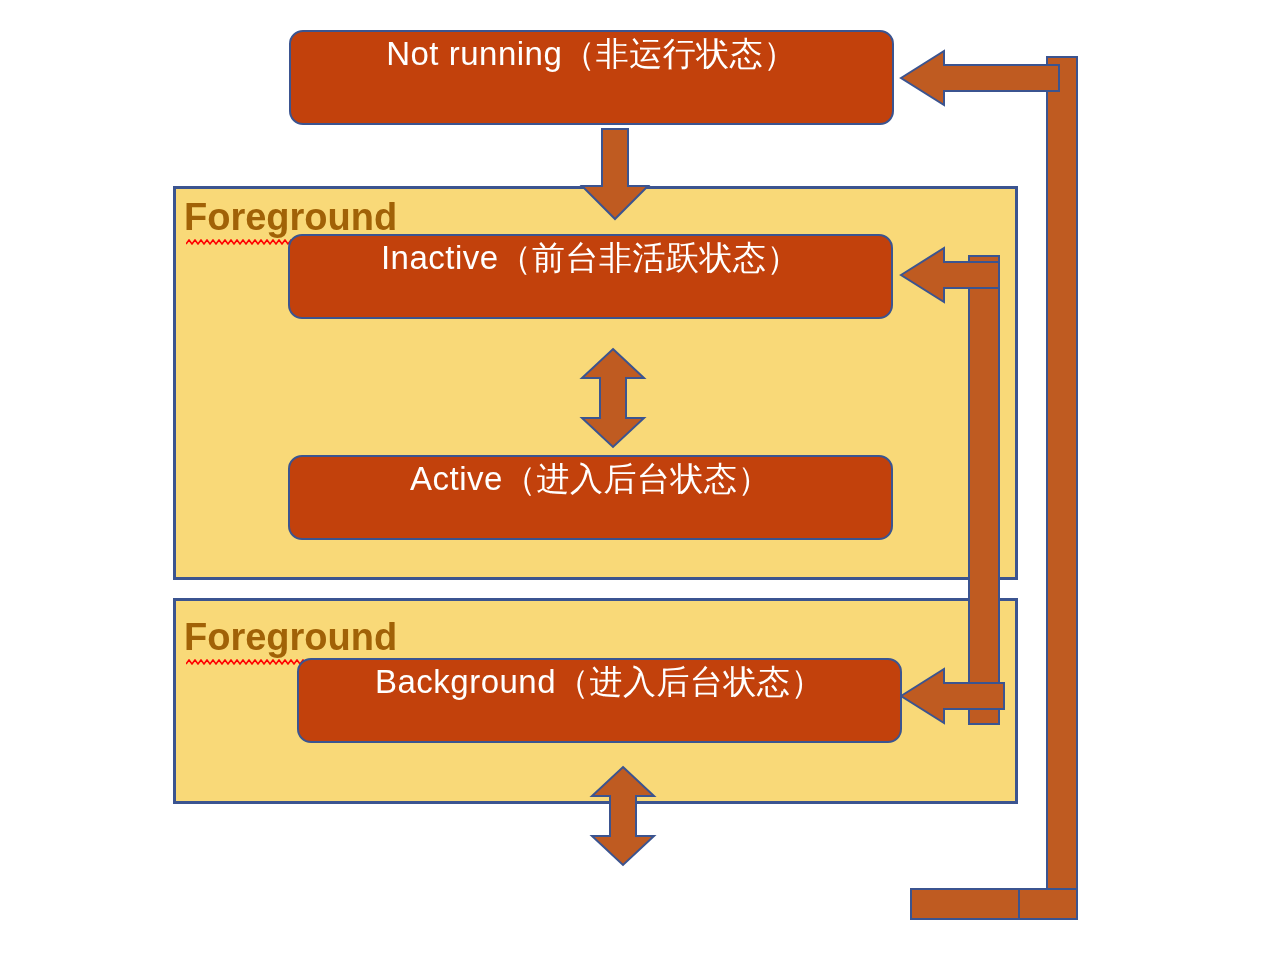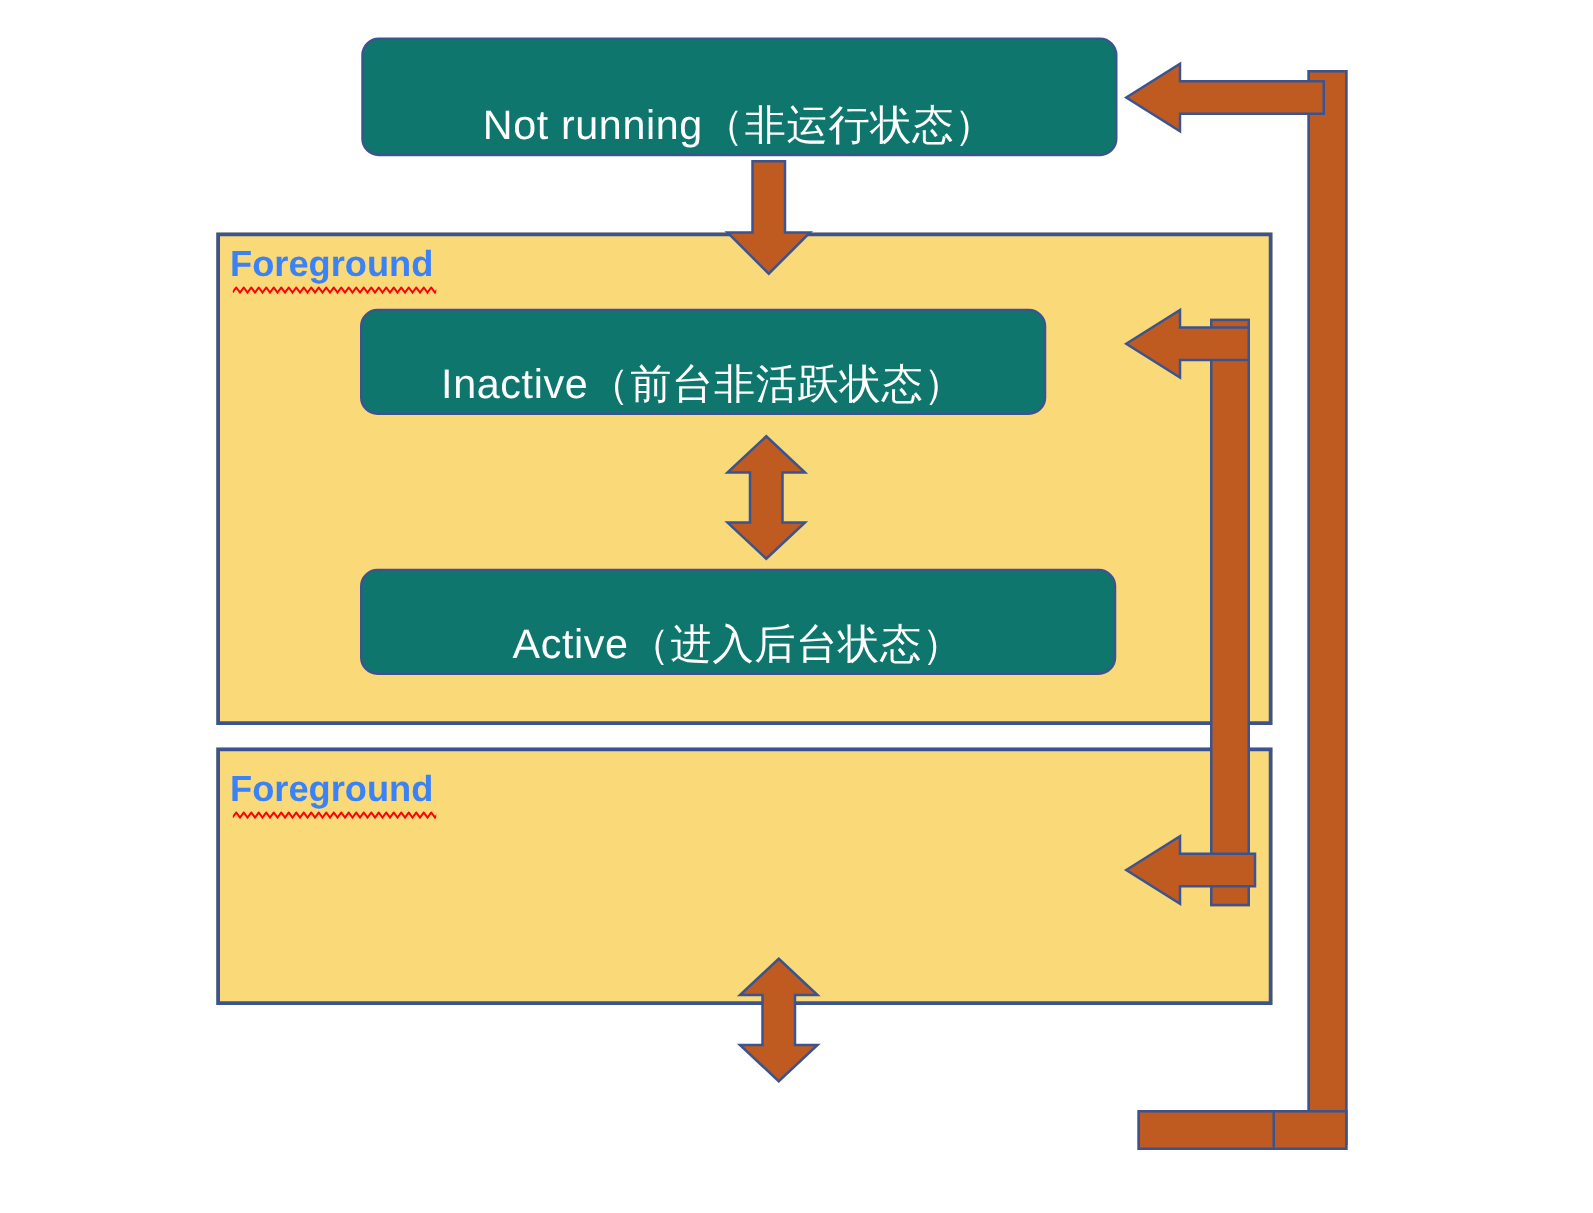--- a/index.html
+++ b/index.html
@@ -22,45 +22,45 @@
   .panel {
     position: absolute;
     background: #F9D978;
     border: 3px solid #3B5490;
     box-sizing: border-box;
     z-index: 2;
   }
   .panel-label {
     position: absolute;
     font-weight: bold;
-    font-size: 29px;
-    color: #3b82f6;
+    font-size: 38px;
+    color: #a16207;
     letter-spacing: 0px;
     white-space: nowrap;
     z-index: 6;
   }
   .panel-label .squiggle {
     position: absolute;
     left: 2px;
     bottom: -7px;
     width: 100%;
     height: 7px;
     overflow: hidden;
   }
   .panel-label .squiggle svg { display: block; }
 
   
   .state-box {
     position: absolute;
-    background: #0f766e;
+    background: #c2410c;
     border: 2px solid #3B5490;
     border-radius: 14px;
     box-sizing: border-box;
     display: flex;
-    align-items: flex-end;
+    align-items: flex-start;
     justify-content: center;
     color: #ffffff;
     font-size: 33px;
     letter-spacing: 0.5px;
     z-index: 8;
     white-space: nowrap;
   }
 
   
   .conn {
@@ -137,23 +137,26 @@
   </svg>
 
   <svg class="arrow-svg" style="left:588px; top:766px; width:70px; height:100px; z-index:7;" viewBox="0 0 70 100">
     <polygon points="35,1 66,30 48,30 48,70 66,70 35,99 4,70 22,70 22,30 4,30"></polygon>
   </svg>
 
   <div class="state-box" style="left:289px; top:30px; width:605px; height:95px;">
     <span>Not running（非运行状态）</span>
   </div>
 
-  <div class="state-box" style="left:288px; top:247px; width:549px; height:85px;">
+  <div class="state-box" style="left:288px; top:234px; width:605px; height:85px;">
     <span>Inactive（前台非活跃状态）</span>
   </div>
 
   <div class="state-box" style="left:288px; top:455px; width:605px; height:85px;">
     <span>Active（进入后台状态）</span>
   </div>
 
+  <div class="state-box" style="left:297px; top:658px; width:605px; height:85px;">
+    <span>Background（进入后台状态）</span>
+  </div>
 
 
 </div>
 
 </body></html>

